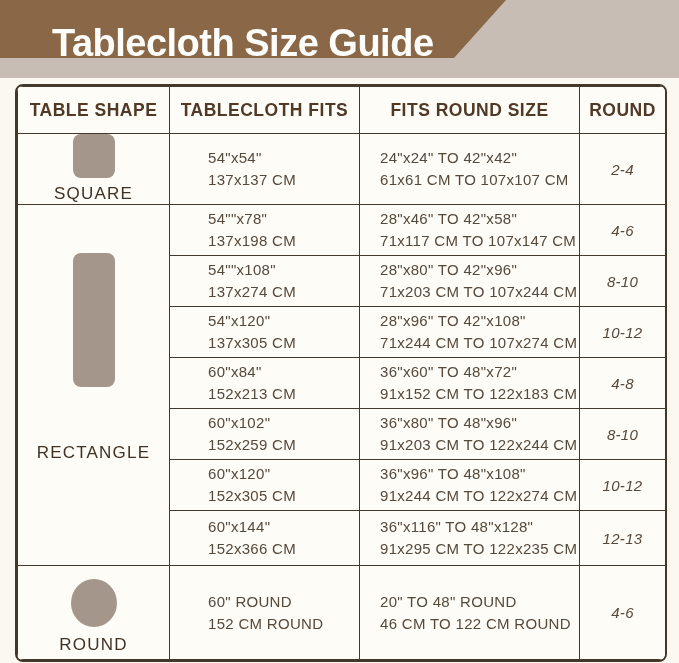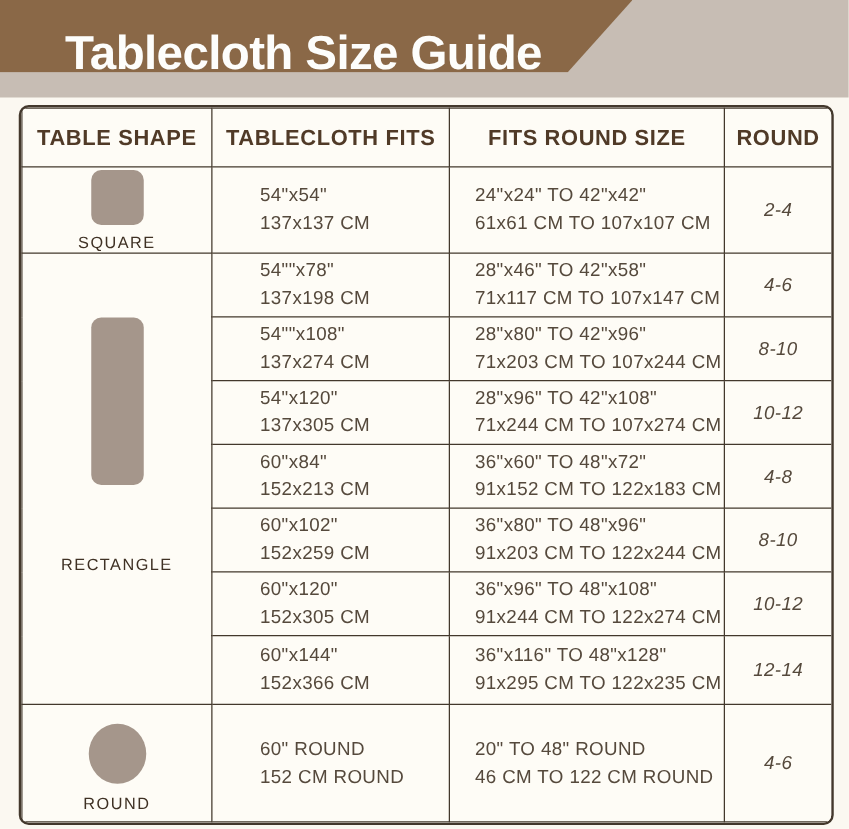--- a/index.html
+++ b/index.html
@@ -89,21 +89,21 @@
     align-items: center; justify-content: center;
   }
   .shape {
     background: #a5968b;
   }
   .shape-square { width: 42px; height: 44px; border-radius: 8px; }
   .shape-rect   { width: 42px; height: 134px; border-radius: 8px; }
   .shape-circle { width: 46px; height: 48px; border-radius: 50%; }
   .shape-label {
     margin-top: 6px;
-    font-size: 13px;
+    font-size: 17px;
     letter-spacing: 1.2px;
     color: #3f3124;
     white-space: nowrap;
   }
   .rect-stack  { transform: translateY(-27px); gap: 40px; }
   .rect-stack .shape-label { margin-top: 16px; }
   .round-stack { transform: translateY(4px); }
   .round-stack .shape-label { margin-top: 8px; }
 </style>
 </head>
@@ -262,21 +262,21 @@
           <div>60"x144"</div>
           <div>152x366 CM</div>
         </div>
           </td>
         <td class="fits">
             <div class="cell-lines">
           <div>36"x116" TO 48"x128"</div>
           <div>91x295 CM TO 122x235 CM</div>
         </div>
           </td>
-        <td class="seats">12-14</td>
+        <td class="seats">12-13</td>
       </tr>
 
       <tr class="r-round">
         <td class="shape-cell">
           <div class="shape-stack round-stack">
             <div class="shape shape-circle"></div>
             <div class="shape-label">ROUND</div>
           </div>
         </td>
         <td>

